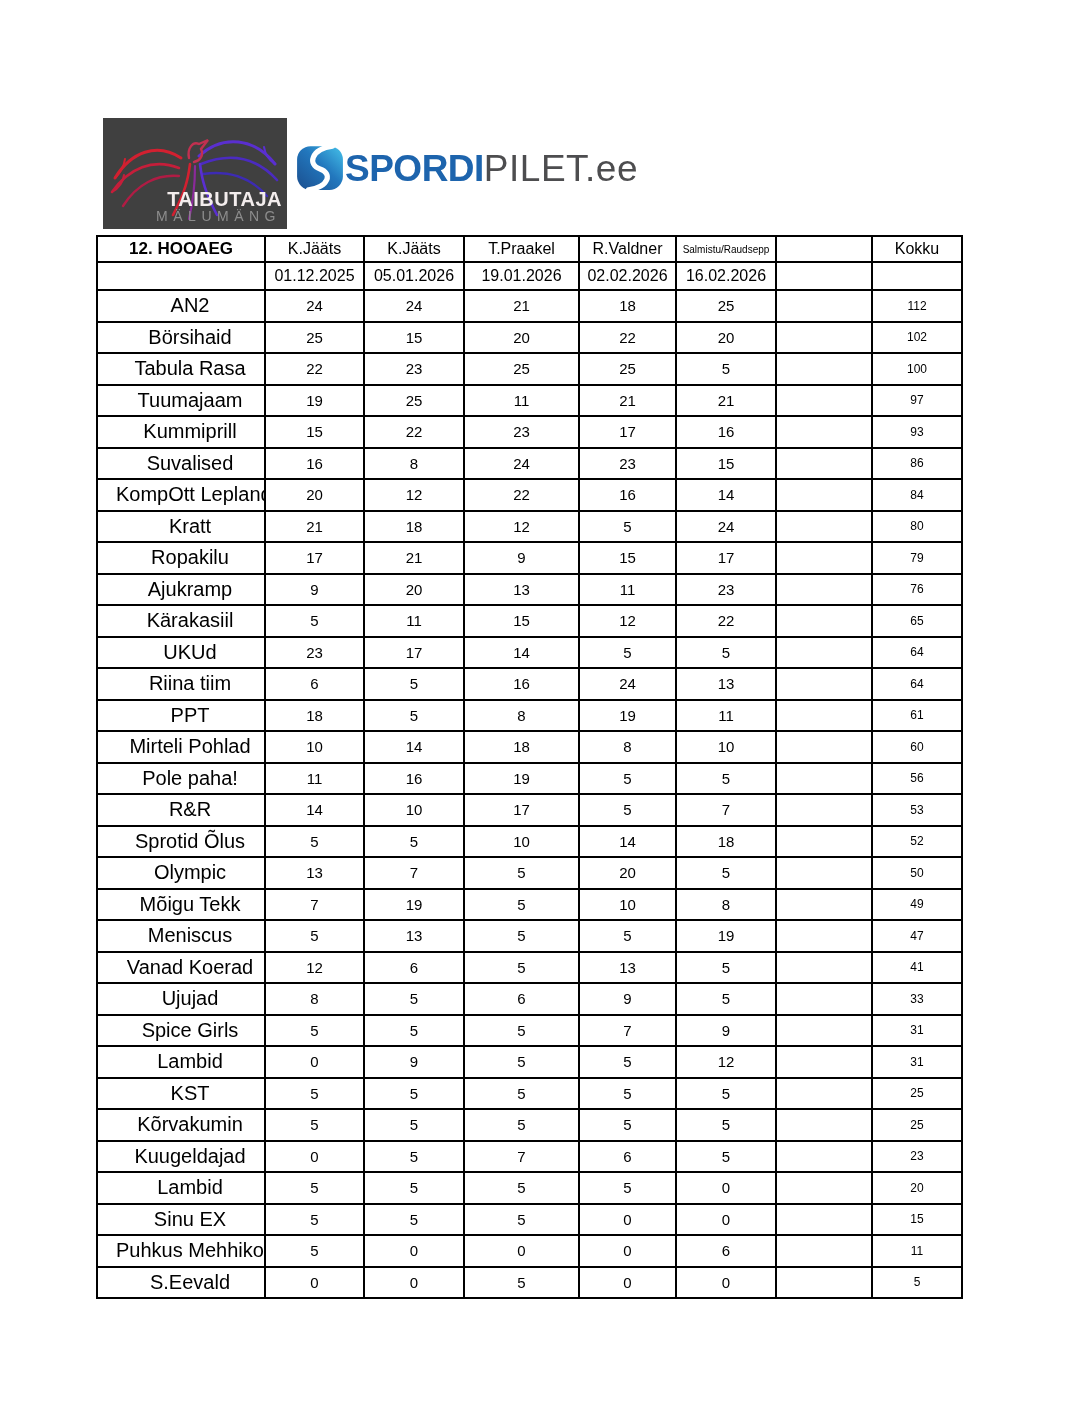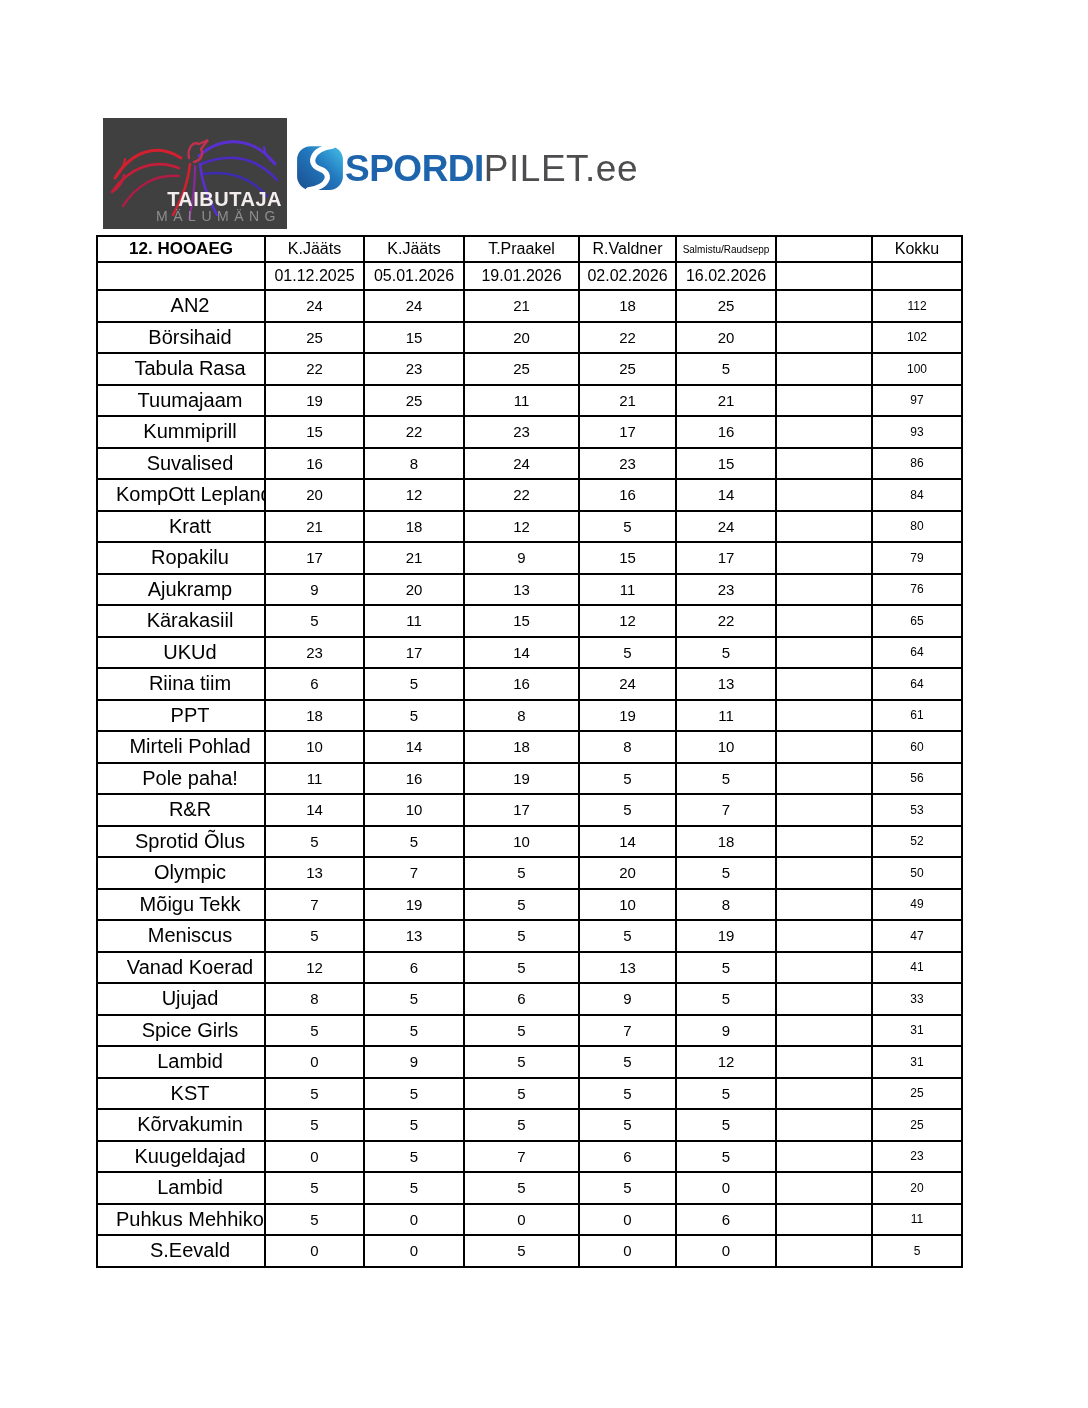--- a/index.html
+++ b/index.html
@@ -423,20 +423,30 @@
         <td class="team">Lambid</td>
         <td class="score">5</td>
         <td class="score">5</td>
         <td class="score">5</td>
         <td class="score">5</td>
         <td class="score">0</td>
         <td class="score"></td>
         <td class="total">20</td>
       </tr>
       <tr>
+        <td class="team">Sinu EX</td>
+        <td class="score">5</td>
+        <td class="score">5</td>
+        <td class="score">5</td>
+        <td class="score">0</td>
+        <td class="score">0</td>
+        <td class="score"></td>
+        <td class="total">15</td>
+      </tr>
+      <tr>
         <td class="team">Puhkus Mehhikos</td>
         <td class="score">5</td>
         <td class="score">0</td>
         <td class="score">0</td>
         <td class="score">0</td>
         <td class="score">6</td>
         <td class="score"></td>
         <td class="total">11</td>
       </tr>
       <tr>

